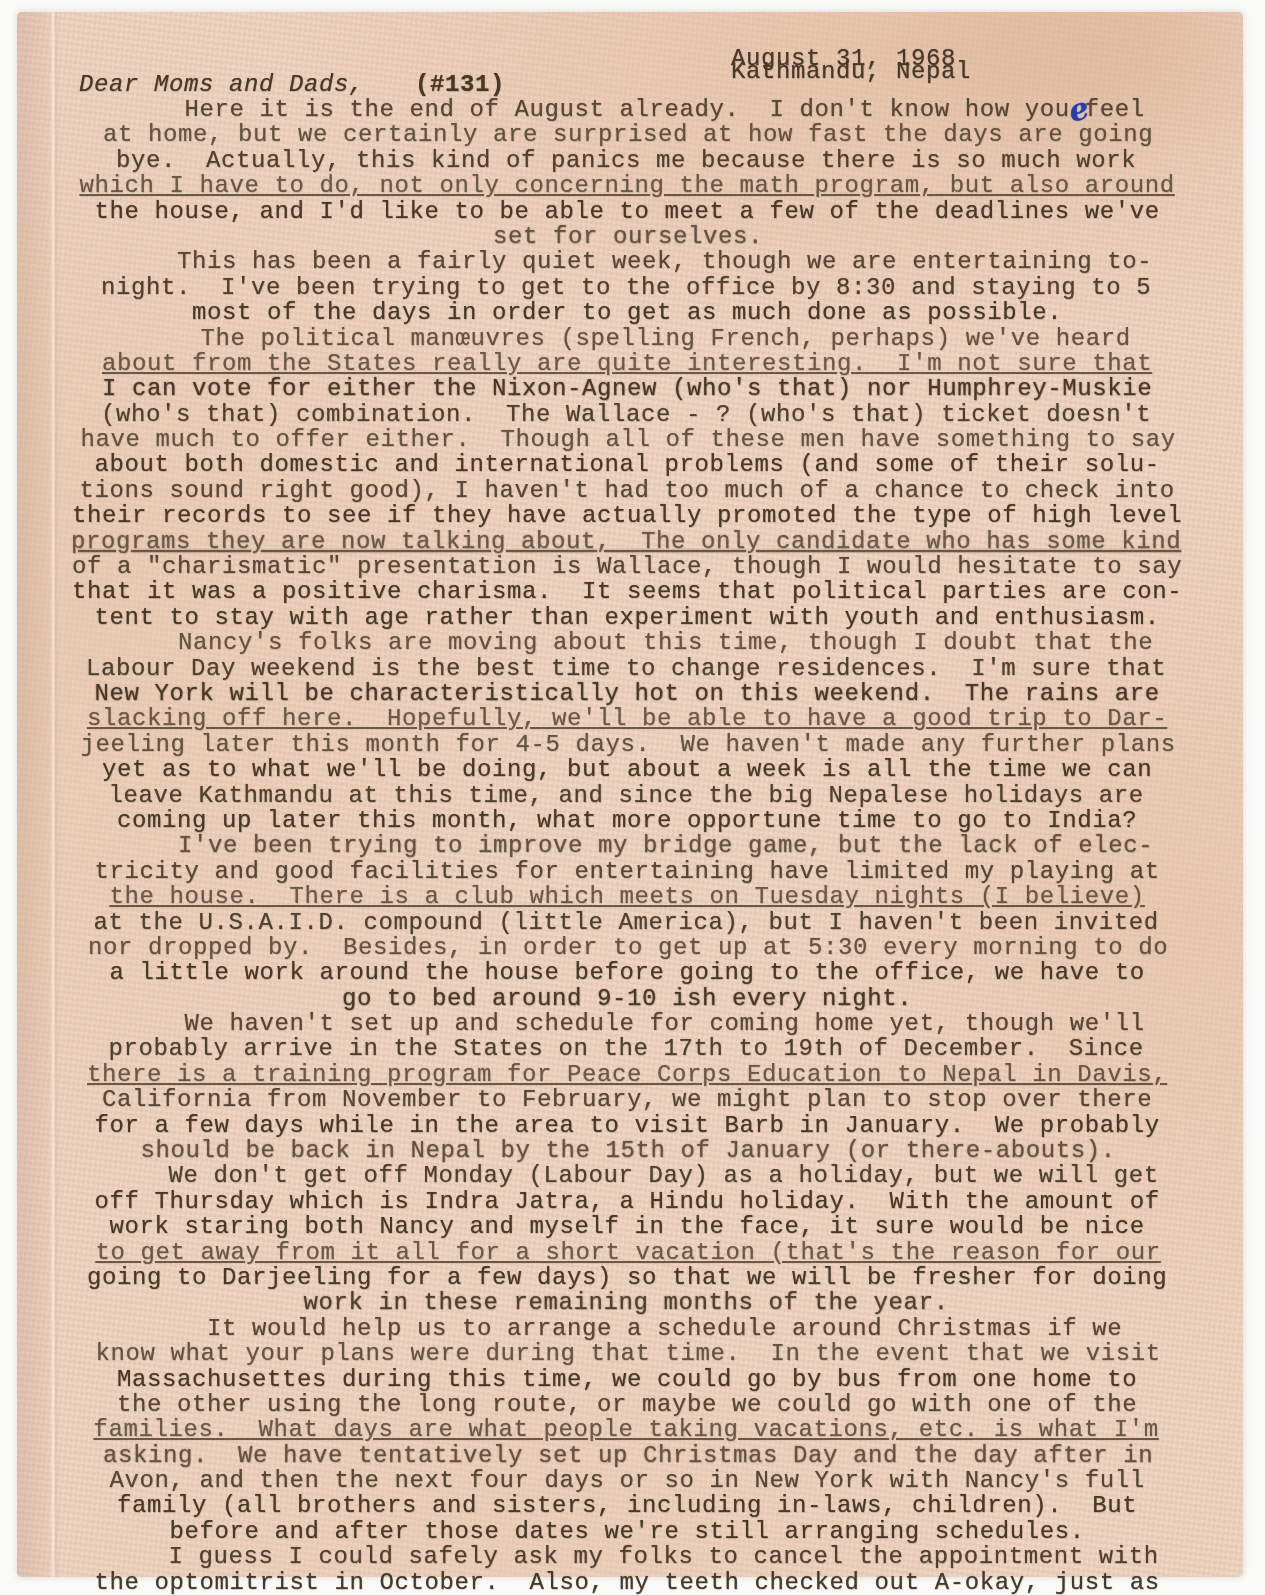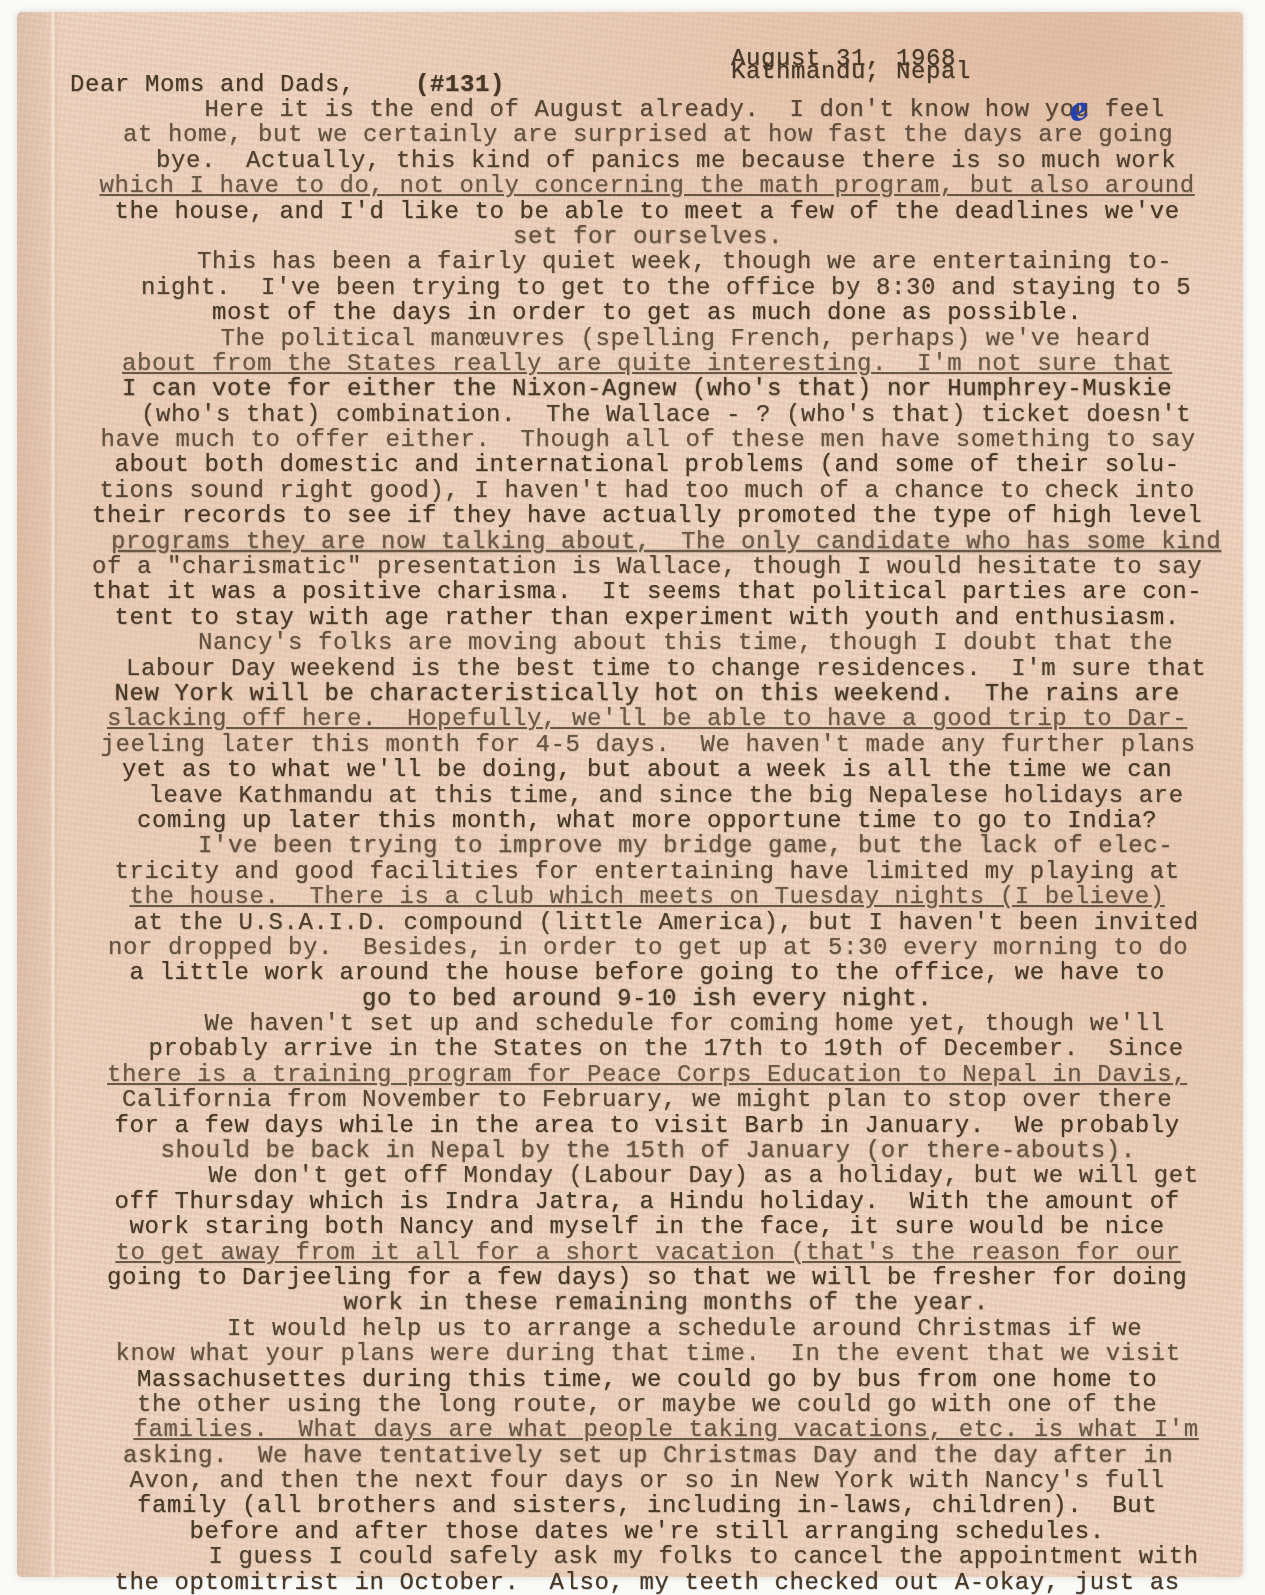--- a/index.html
+++ b/index.html
@@ -35,29 +35,29 @@
   }
   
   .type{
     color:#473828;
     font-size:24px;letter-spacing:.6px;white-space:pre;
     text-shadow:0 0 1px rgba(71,56,40,.55), .5px .5px 0 rgba(71,56,40,.18);
   }
   .letter{position:absolute;left:0;top:0;right:0;bottom:0;filter:blur(.22px);}
   .hdr{position:absolute;}
   .hdr-date{left:714px;top:33px;}
-  .hdr-salutation{left:53px;top:59px;}
+  .hdr-salutation{left:62px;top:59px;font-style:italic;}
   .hdr-number{left:398px;top:59px;font-weight:bold;}
   .hdr-place{left:714px;top:46px;}
   .lines{position:absolute;left:55px;top:85px;text-align:center;}
   .tline{line-height:25.4px;height:25.4px;}
   
   .tline:nth-child(3n+1){opacity:.90;}
   .tline:nth-child(4n+2){opacity:.82;transform:translateX(1px);}
-  .tline:nth-child(5n+3){opacity:.95;transform:translateX(-1px);margin-left:40px;}
+  .tline:nth-child(5n+3){opacity:.95;transform:translateX(-1px);}
   .tline:nth-child(7n+4){opacity:.78;text-decoration:underline;}
   .tline:nth-child(6n){text-shadow:0 0 1.6px rgba(71,56,40,.65), .5px .5px 0 rgba(71,56,40,.25);}
   
   .ink-e{
     position:absolute;left:1052px;top:82px;
     font-family:"DejaVu Serif","Liberation Serif",serif;
     font-style:italic;font-weight:bold;font-size:31px;line-height:31px;
     color:#2440ac;transform:rotate(-14deg);
     text-shadow:0 0 1px rgba(36,64,172,.65);
     filter:none;

